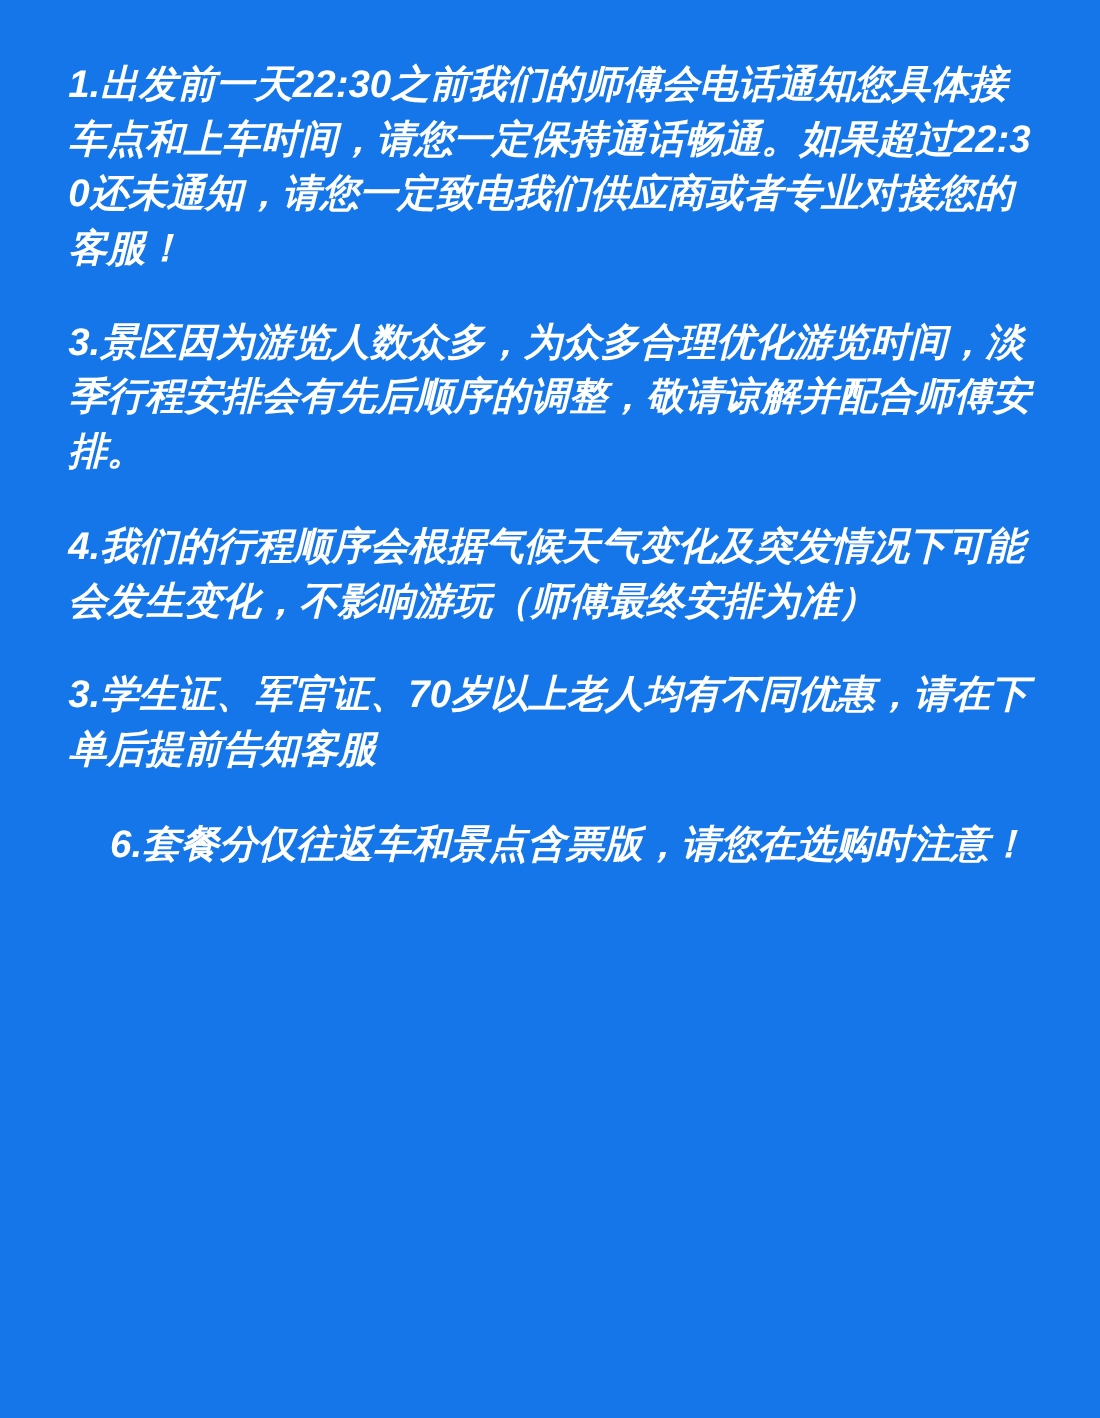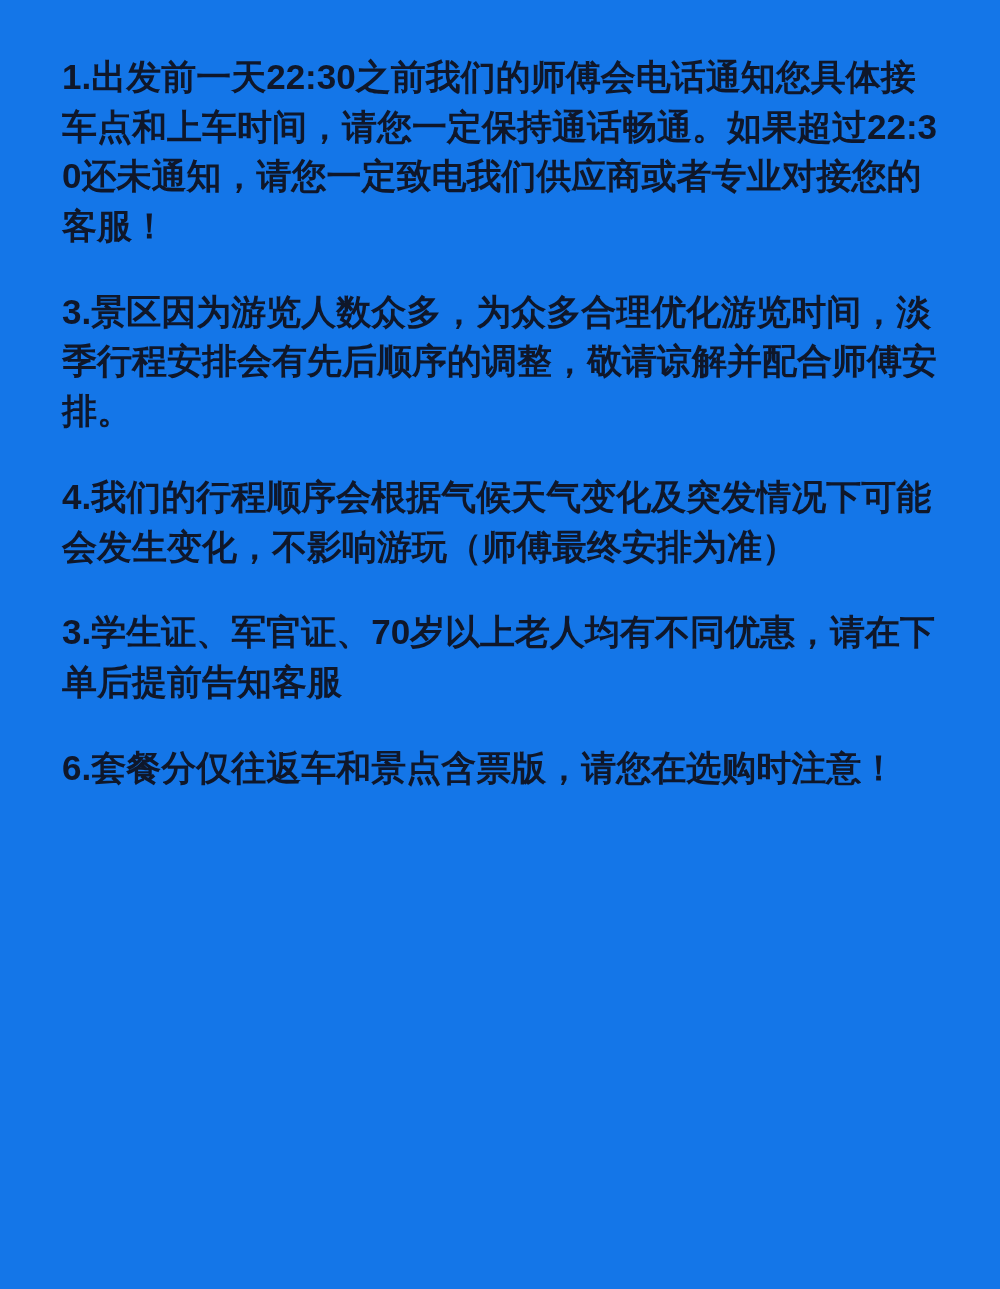--- a/index.html
+++ b/index.html
@@ -33,31 +33,33 @@
     font-size: 50px;
     line-height: 1.0;
     letter-spacing: 4px;
     font-weight: 400;
     white-space: nowrap;
   }
   .content {
     padding: 52px 62px 0 62px;
   }
   .note {
-    color: #0f172a;
+    color: #ffffff;
     font-size: 35px;
     font-weight: bold;
     line-height: 1.42;
     letter-spacing: 0px;
     margin: 0 0 36px 0;
     text-align: left;
     word-break: break-all;
+    font-style: italic;
   }
   .note:last-child {
     margin-bottom: 0;
+    margin-left: 38px;
   }
 </style>
 </head>
 <body>
 
 <div class="page">
   <div class="content">
     <p class="note">1.出发前一天22:30之前我们的师傅会电话通知您具体接车点和上车时间，请您一定保持通话畅通。如果超过22:30还未通知，请您一定致电我们供应商或者专业对接您的客服！</p>
     <p class="note">3.景区因为游览人数众多，为众多合理优化游览时间，淡季行程安排会有先后顺序的调整，敬请谅解并配合师傅安排。</p>
     <p class="note">4.我们的行程顺序会根据气候天气变化及突发情况下可能会发生变化，不影响游玩（师傅最终安排为准）</p>

